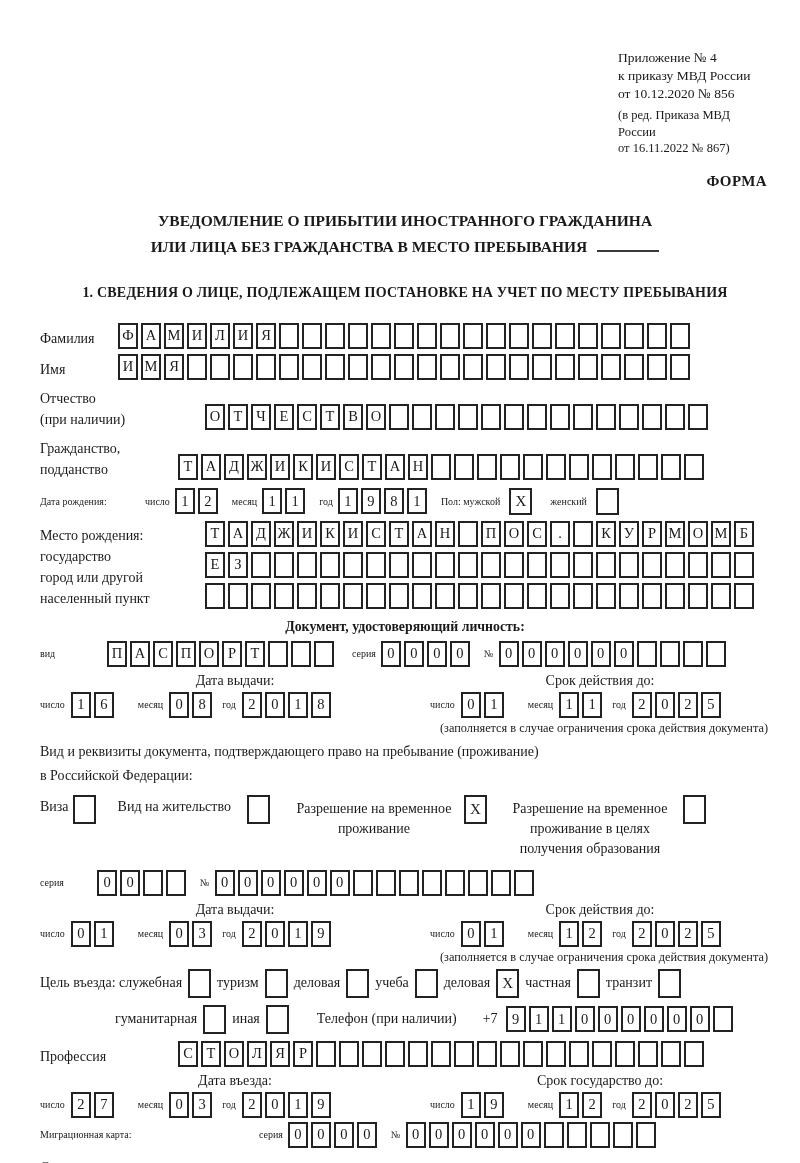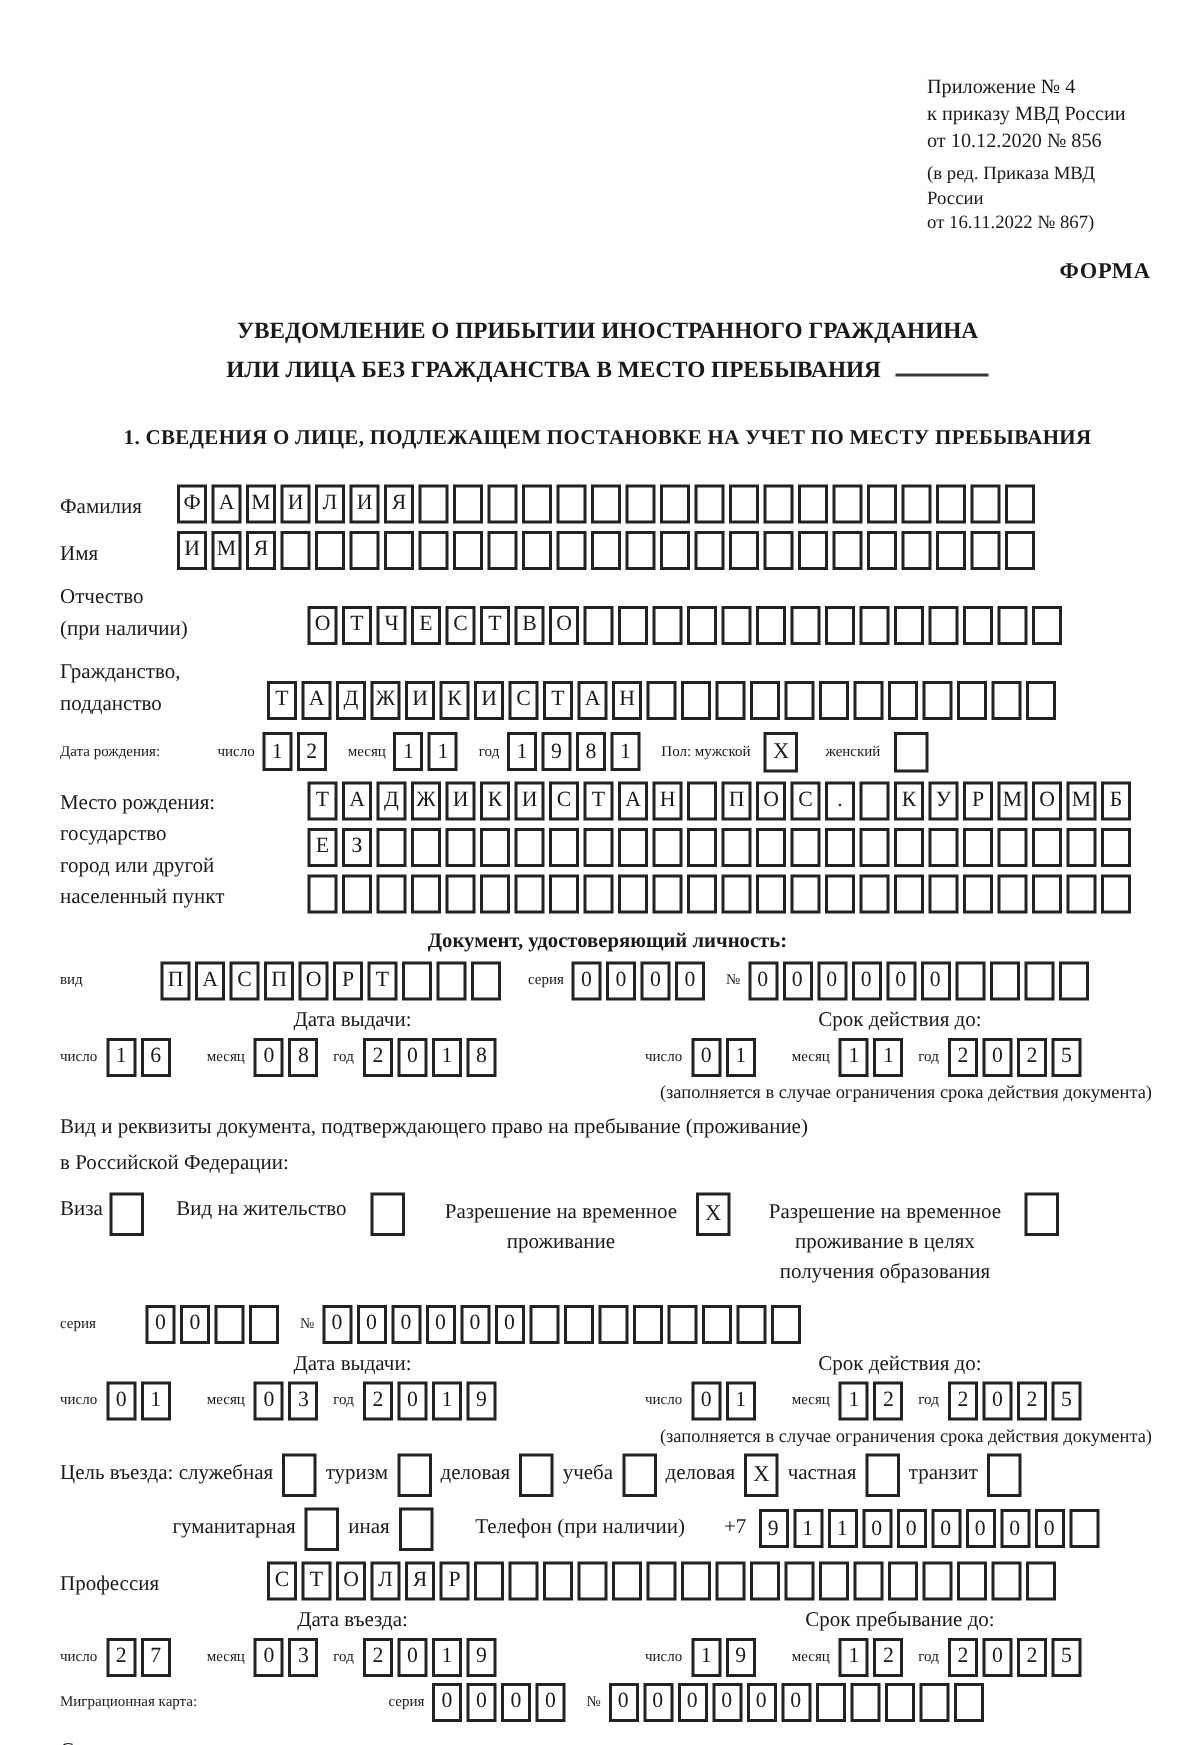--- a/index.html
+++ b/index.html
@@ -573,21 +573,21 @@
           <span class="cell"></span>
           <span class="cell"></span>
           <span class="cell"></span>
           <span class="cell"></span>
         </div>
     </div>
 
     <div class="dates-wrap">
       <div class="dates-titles">
         <div class="dt-left">Дата въезда:</div>
-        <div class="dt-right">Срок пребывание до:</div>
+        <div class="dt-right">Срок государство до:</div>
       </div>
       <div class="dates-row">
         <div class="dgroup dg-left">
           <span class="word">число</span>
             <span class="cells">
               <span class="cell">2</span>
               <span class="cell">7</span>
             </span>
           <span class="word gap-l">месяц</span>
             <span class="cells">

